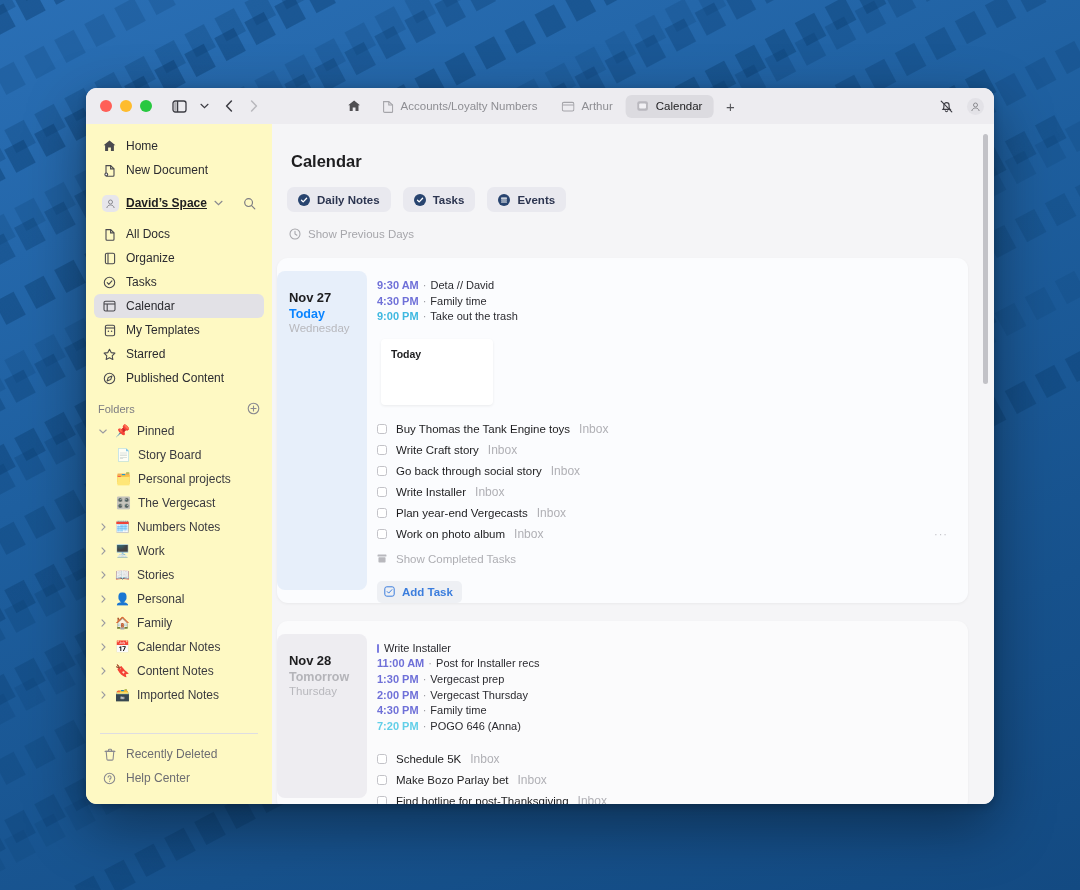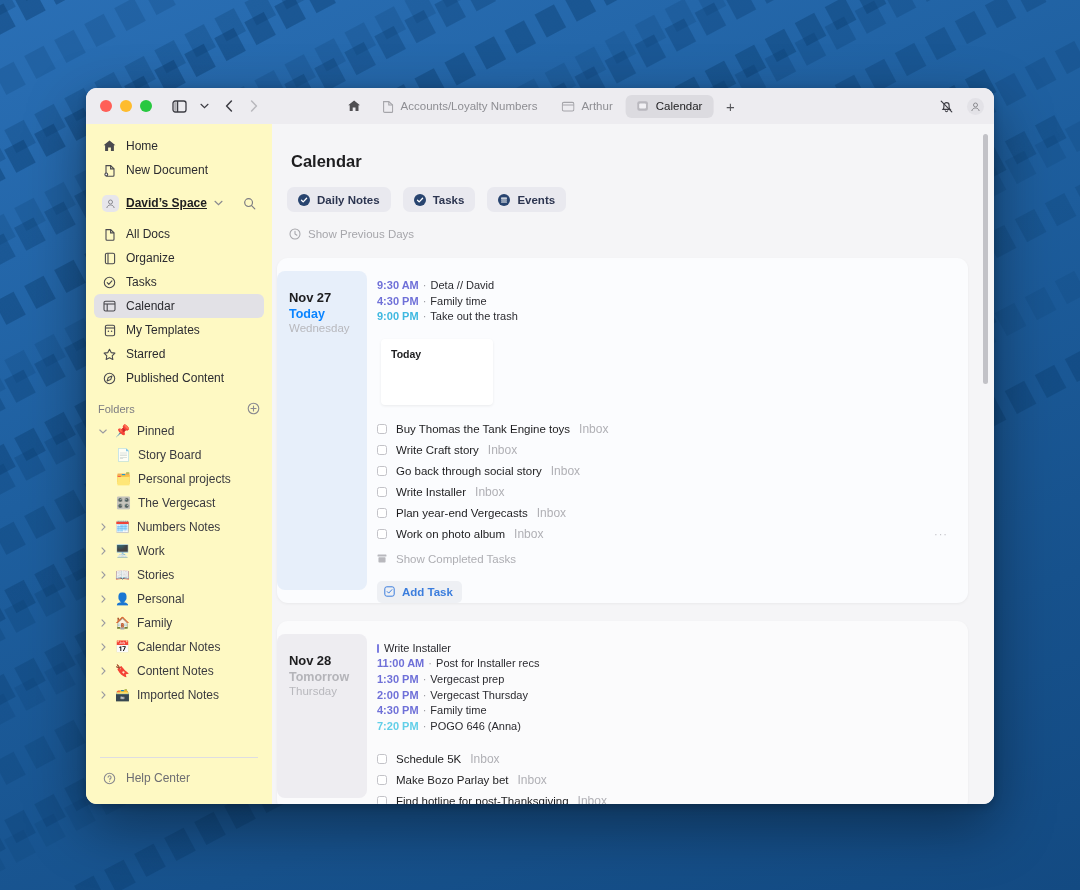--- a/index.html
+++ b/index.html
@@ -588,20 +588,29 @@
           <svg width="5" height="8" viewBox="0 0 5 8">
               <path d="M1 .8 L4 4 L1 7.2" stroke="currentColor" stroke-width="1.1" fill="none" stroke-linecap="round"></path>
             </svg>
         </span>
         <span class="f-emoji">🗃️</span>
         <span>Imported Notes</span>
       </div>
 
       <div id="sidebar-bottom">
         <div class="s-divider"></div>
+        <div class="s-row muted">
+          <span class="s-ico">
+            <svg width="12" height="13" viewBox="0 0 12 13" fill="none" stroke="currentColor" stroke-width="1.1">
+                <path d="M2.2 3.4h7.6l-.7 7.8a1 1 0 0 1-1 .9H3.9a1 1 0 0 1-1-.9z"></path>
+                <path d="M1.1 3.4h9.8M4.5 3.4V2a.8.8 0 0 1 .8-.8h1.4a.8.8 0 0 1 .8.8v1.4" stroke-linecap="round"></path>
+              </svg>
+          </span>
+          <span>Recently Deleted</span>
+        </div>
         <div class="s-row muted">
           <span class="s-ico">
             <svg width="13" height="13" viewBox="0 0 13 13" fill="none" stroke="currentColor" stroke-width="1.1">
                 <circle cx="6.5" cy="6.5" r="5.2"></circle>
                 <path d="M5.1 5.1a1.5 1.5 0 1 1 1.9 1.6v1" stroke-linecap="round"></path>
                 <circle cx="6.5" cy="9.3" r=".55" fill="currentColor" stroke="none"></circle>
               </svg>
           </span>
           <span>Help Center</span>
         </div>

